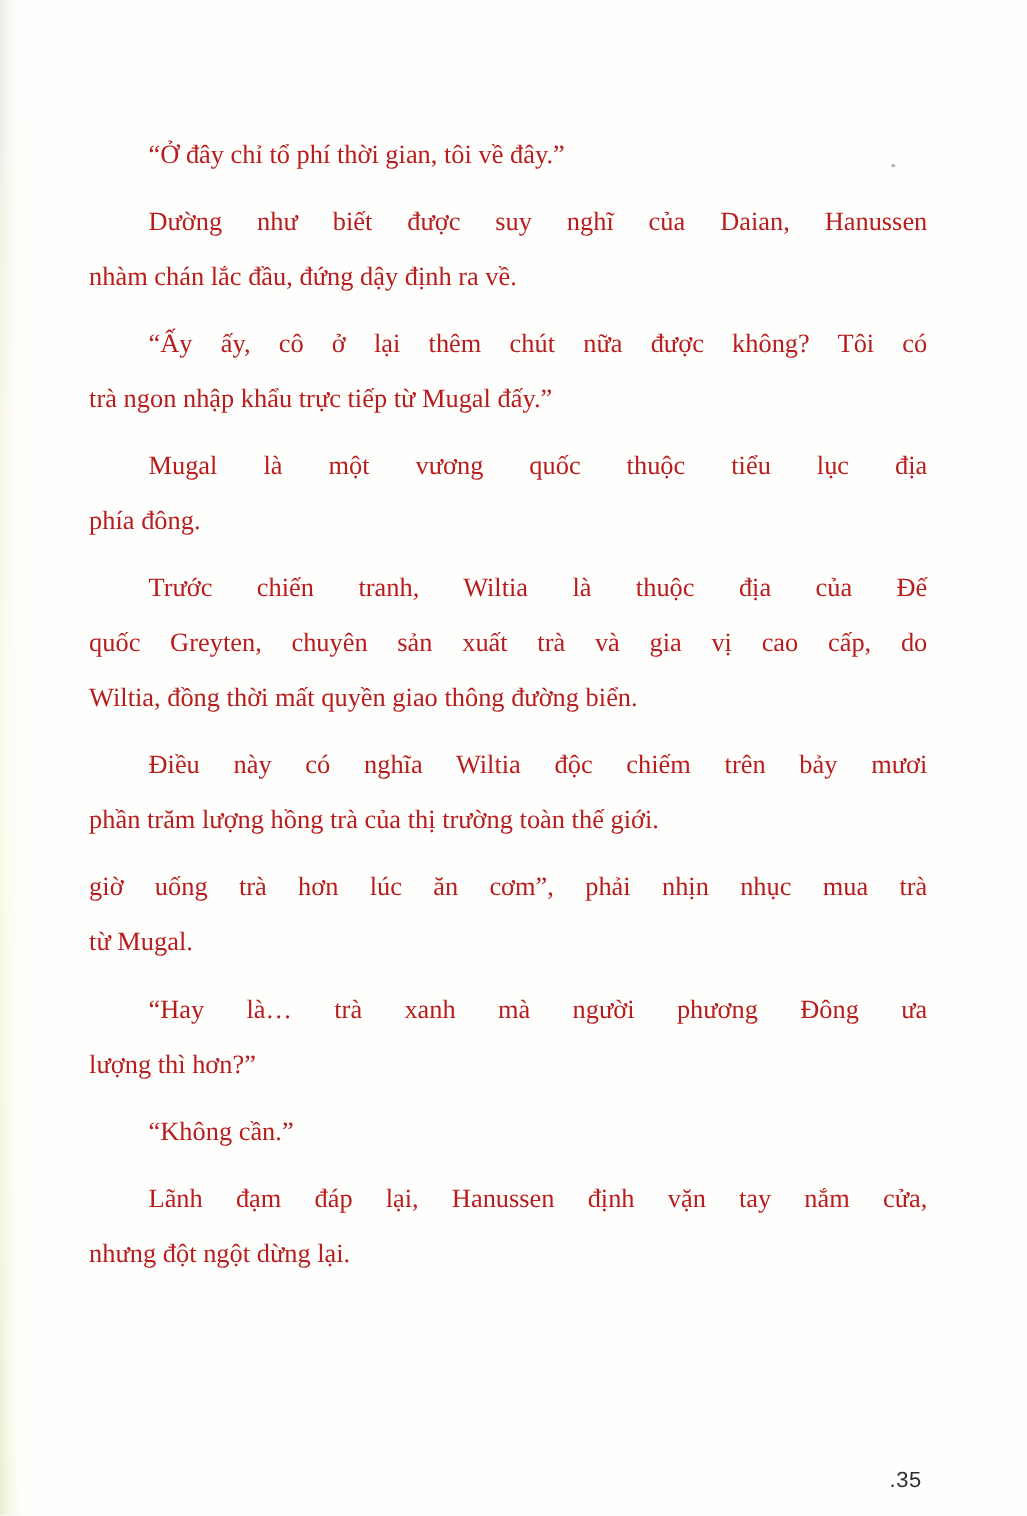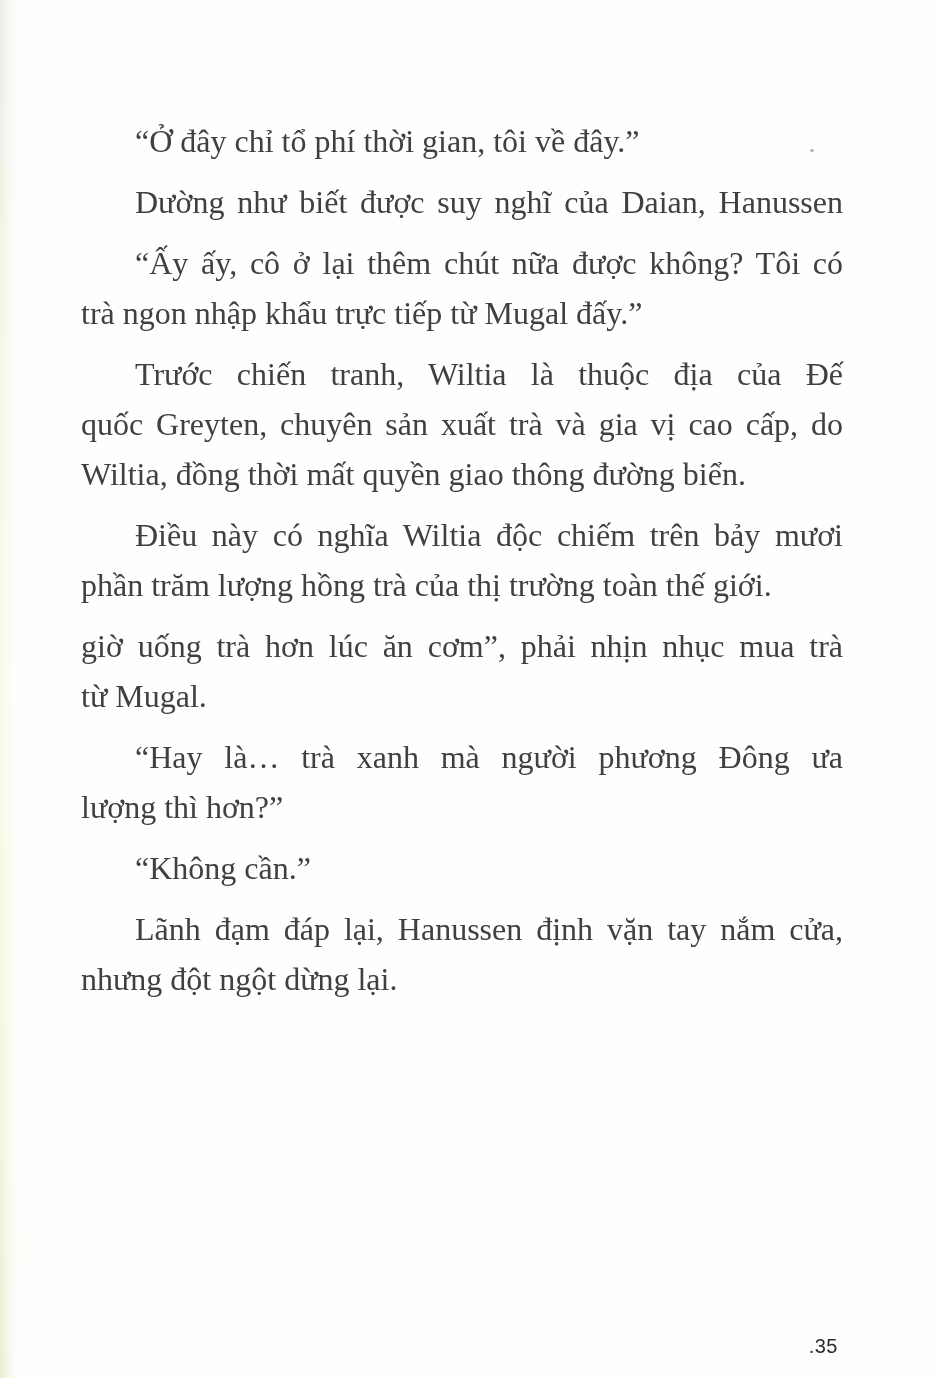--- a/index.html
+++ b/index.html
@@ -36,23 +36,23 @@
     width: 4px; height: 3px;
     border-radius: 50%;
     background: #8a8a86;
     opacity: .65;
   }
   .text-block {
     position: absolute;
     left: 81px;
     top: 116px;
     width: 762px;
-    font-size: 32px;
+    font-size: 24px;
     line-height: 50px;
-    color: #404040;
+    color: #b91c1c;
   }
   .para { margin: 0 0 11px 0; }
   .line {
     text-align: justify;
     text-align-last: justify;
   }
   .line.first { text-indent: 54px; }
   .line.last { text-align-last: left; }
   .page-number {
     position: absolute;
@@ -72,24 +72,29 @@
   <div class="left-edge"></div>
   <div class="left-edge-fade"></div>
   <div class="speck"></div>
 
   <main class="text-block" id="text-block">
       <div class="para">
         <div class="line first last">“Ở đây chỉ tổ phí thời gian, tôi về đây.”</div>
       </div>
       <div class="para">
         <div class="line first">Dường như biết được suy nghĩ của Daian, Hanussen</div>
+        <div class="line last">nhàm chán lắc đầu, đứng dậy định ra về.</div>
       </div>
       <div class="para">
         <div class="line first">“Ấy ấy, cô ở lại thêm chút nữa được không? Tôi có</div>
         <div class="line last">trà ngon nhập khẩu trực tiếp từ Mugal đấy.”</div>
+      </div>
+      <div class="para">
+        <div class="line first">Mugal là một vương quốc thuộc tiểu lục địa</div>
+        <div class="line last">phía đông.</div>
       </div>
       <div class="para">
         <div class="line first">Trước chiến tranh, Wiltia là thuộc địa của Đế</div>
         <div class="line">quốc Greyten, chuyên sản xuất trà và gia vị cao cấp, do</div>
         <div class="line last">Wiltia, đồng thời mất quyền giao thông đường biển.</div>
       </div>
       <div class="para">
         <div class="line first">Điều này có nghĩa Wiltia độc chiếm trên bảy mươi</div>
         <div class="line last">phần trăm lượng hồng trà của thị trường toàn thế giới.</div>
       </div>

